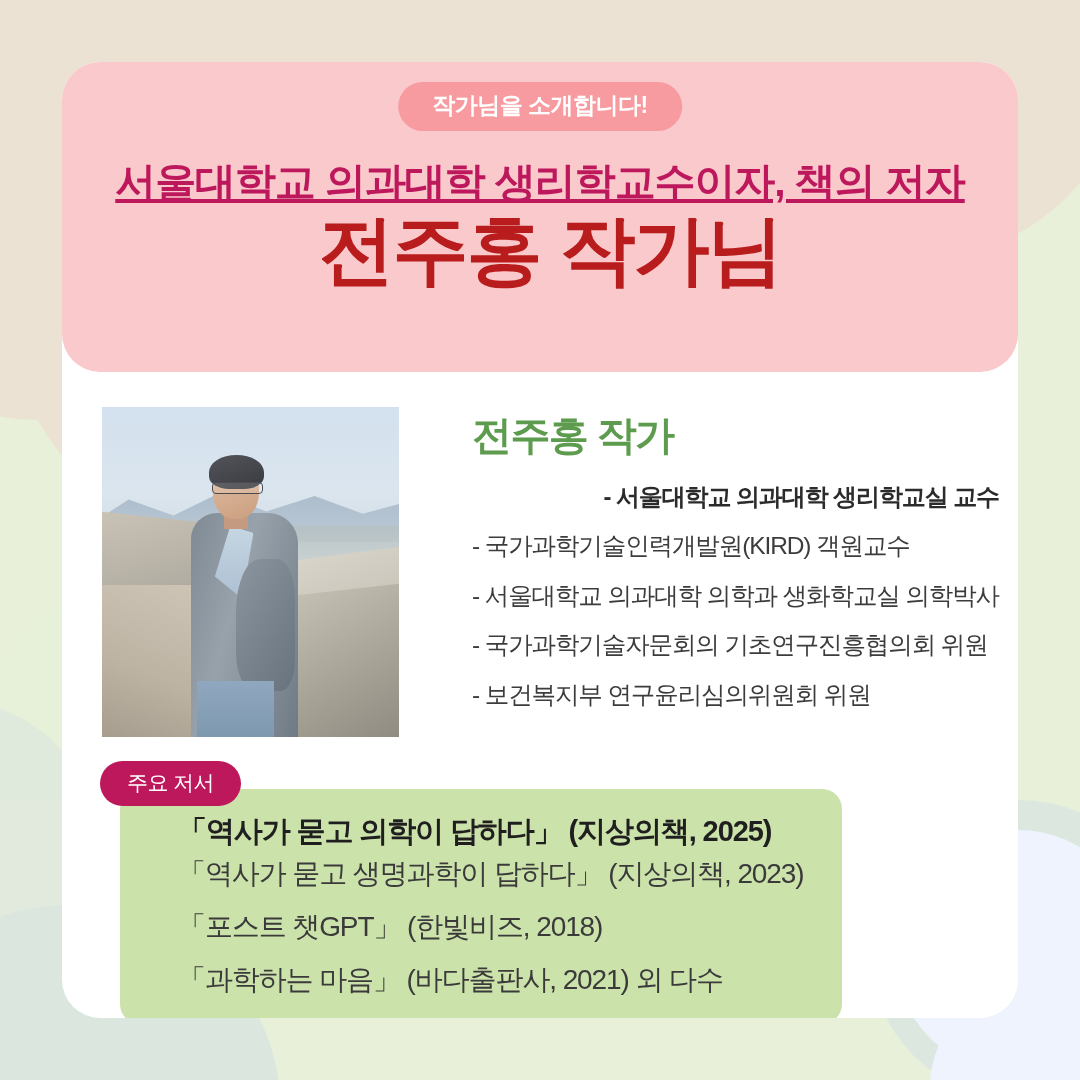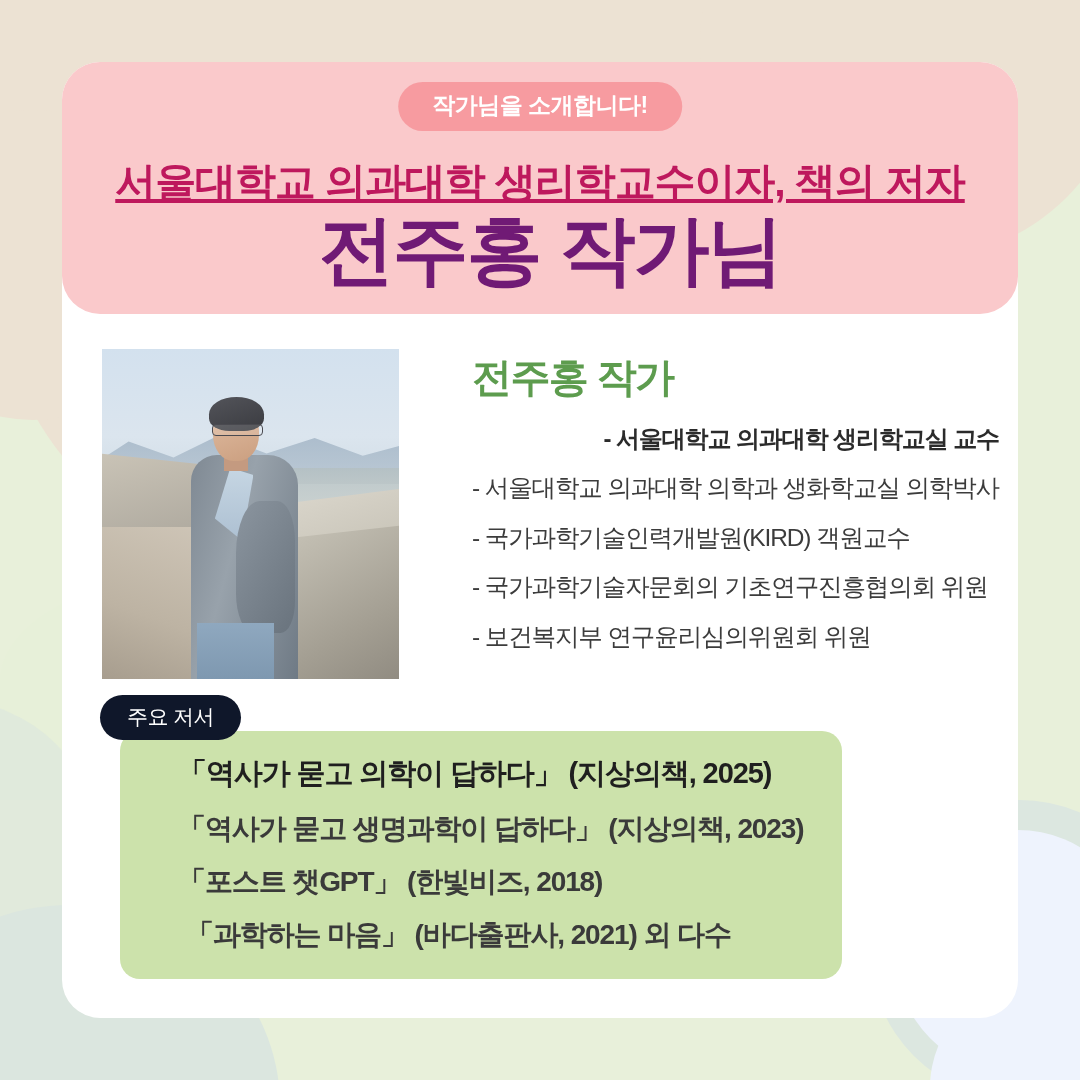--- a/index.html
+++ b/index.html
@@ -120,21 +120,21 @@
     height: 956px;
     background: #ffffff;
     border-radius: 38px;
     overflow: hidden;
     z-index: 5;
   }
 
   
   .header {
     position: relative;
-    height: 252px;
+    height: 310px;
     background: #fac9cb;
     border-radius: 0 0 38px 38px;
     text-align: center;
   }
   .badge-intro {
     position: absolute;
     left: 50%;
     transform: translateX(-50%);
     top: 20px;
     background: #f79ba0;
@@ -159,21 +159,21 @@
     line-height: 1.2;
     text-decoration: underline;
   }
   .header-name {
     position: absolute;
     left: 0;
     right: 0;
     top: 142px;
     font-size: 76px;
     font-weight: bold;
-    color: #701a75;
+    color: #b91c1c;
     letter-spacing: -2px;
     line-height: 1.2;
     margin-left: 20px;
   }
 
   
   .bio {
     position: relative;
     padding: 35px 0 0 40px;
     display: flex;
@@ -355,22 +355,22 @@
   }
 
   
   .books {
     position: relative;
     margin-top: 16px;
   }
   .badge-books {
     position: absolute;
     left: 38px;
-    top: 0;
-    background: #0f172a;
+    top: 8px;
+    background: #be185d;
     color: #ffffff;
     font-size: 21px;
     letter-spacing: -0.6px;
     padding: 11px 27px 13px;
     border-radius: 26px;
     line-height: 1;
     z-index: 3;
     white-space: nowrap;
   }
   .books-box {
@@ -383,28 +383,27 @@
     padding: 28px 0 30px 58px;
     box-sizing: border-box;
   }
   .book-line {
     font-size: 28px;
     color: #3a3a3a;
     letter-spacing: -1.1px;
     line-height: 1;
     margin-bottom: 25px;
     white-space: nowrap;
-    font-weight: bold;
-  }
-  .book-line:last-child { margin-bottom: 0; margin-left: 8px; }
+  }
+  .book-line:last-child { margin-bottom: 0; }
   .book-line.featured {
     font-weight: bold;
     font-size: 29px;
     color: #1f1f1f;
-    margin-bottom: 27px;
+    margin-bottom: 14px;
   }
 </style>
 </head>
 <body>
 
 <div class="canvas">
 
   <div class="blob blob-beige-tl"></div>
   <div class="blob blob-beige-tl2"></div>
   <div class="blob-beige-tr"></div>
@@ -442,22 +441,22 @@
         <div class="p-neck"></div>
         <div class="p-head"></div>
         <div class="p-hair"></div>
         <div class="p-glasses"></div>
       </div>
 
       <div class="bio-text">
         <div class="bio-name">전주홍 작가</div>
         <ul class="bio-list">
           <li class="strong">- 서울대학교 의과대학 생리학교실 교수</li>
+          <li>- 국가과학기술인력개발원(KIRD) 객원교수</li>
           <li>- 서울대학교 의과대학 의학과 생화학교실 의학박사</li>
-          <li>- 국가과학기술인력개발원(KIRD) 객원교수</li>
           <li>- 국가과학기술자문회의 기초연구진흥협의회 위원</li>
           <li>- 보건복지부 연구윤리심의위원회 위원</li>
         </ul>
       </div>
     </div>
 
     <div class="books">
       <div class="badge-books">주요 저서</div>
       <div class="books-box">
         <div class="book-line featured">「역사가 묻고 의학이 답하다」 (지상의책, 2025)</div>

